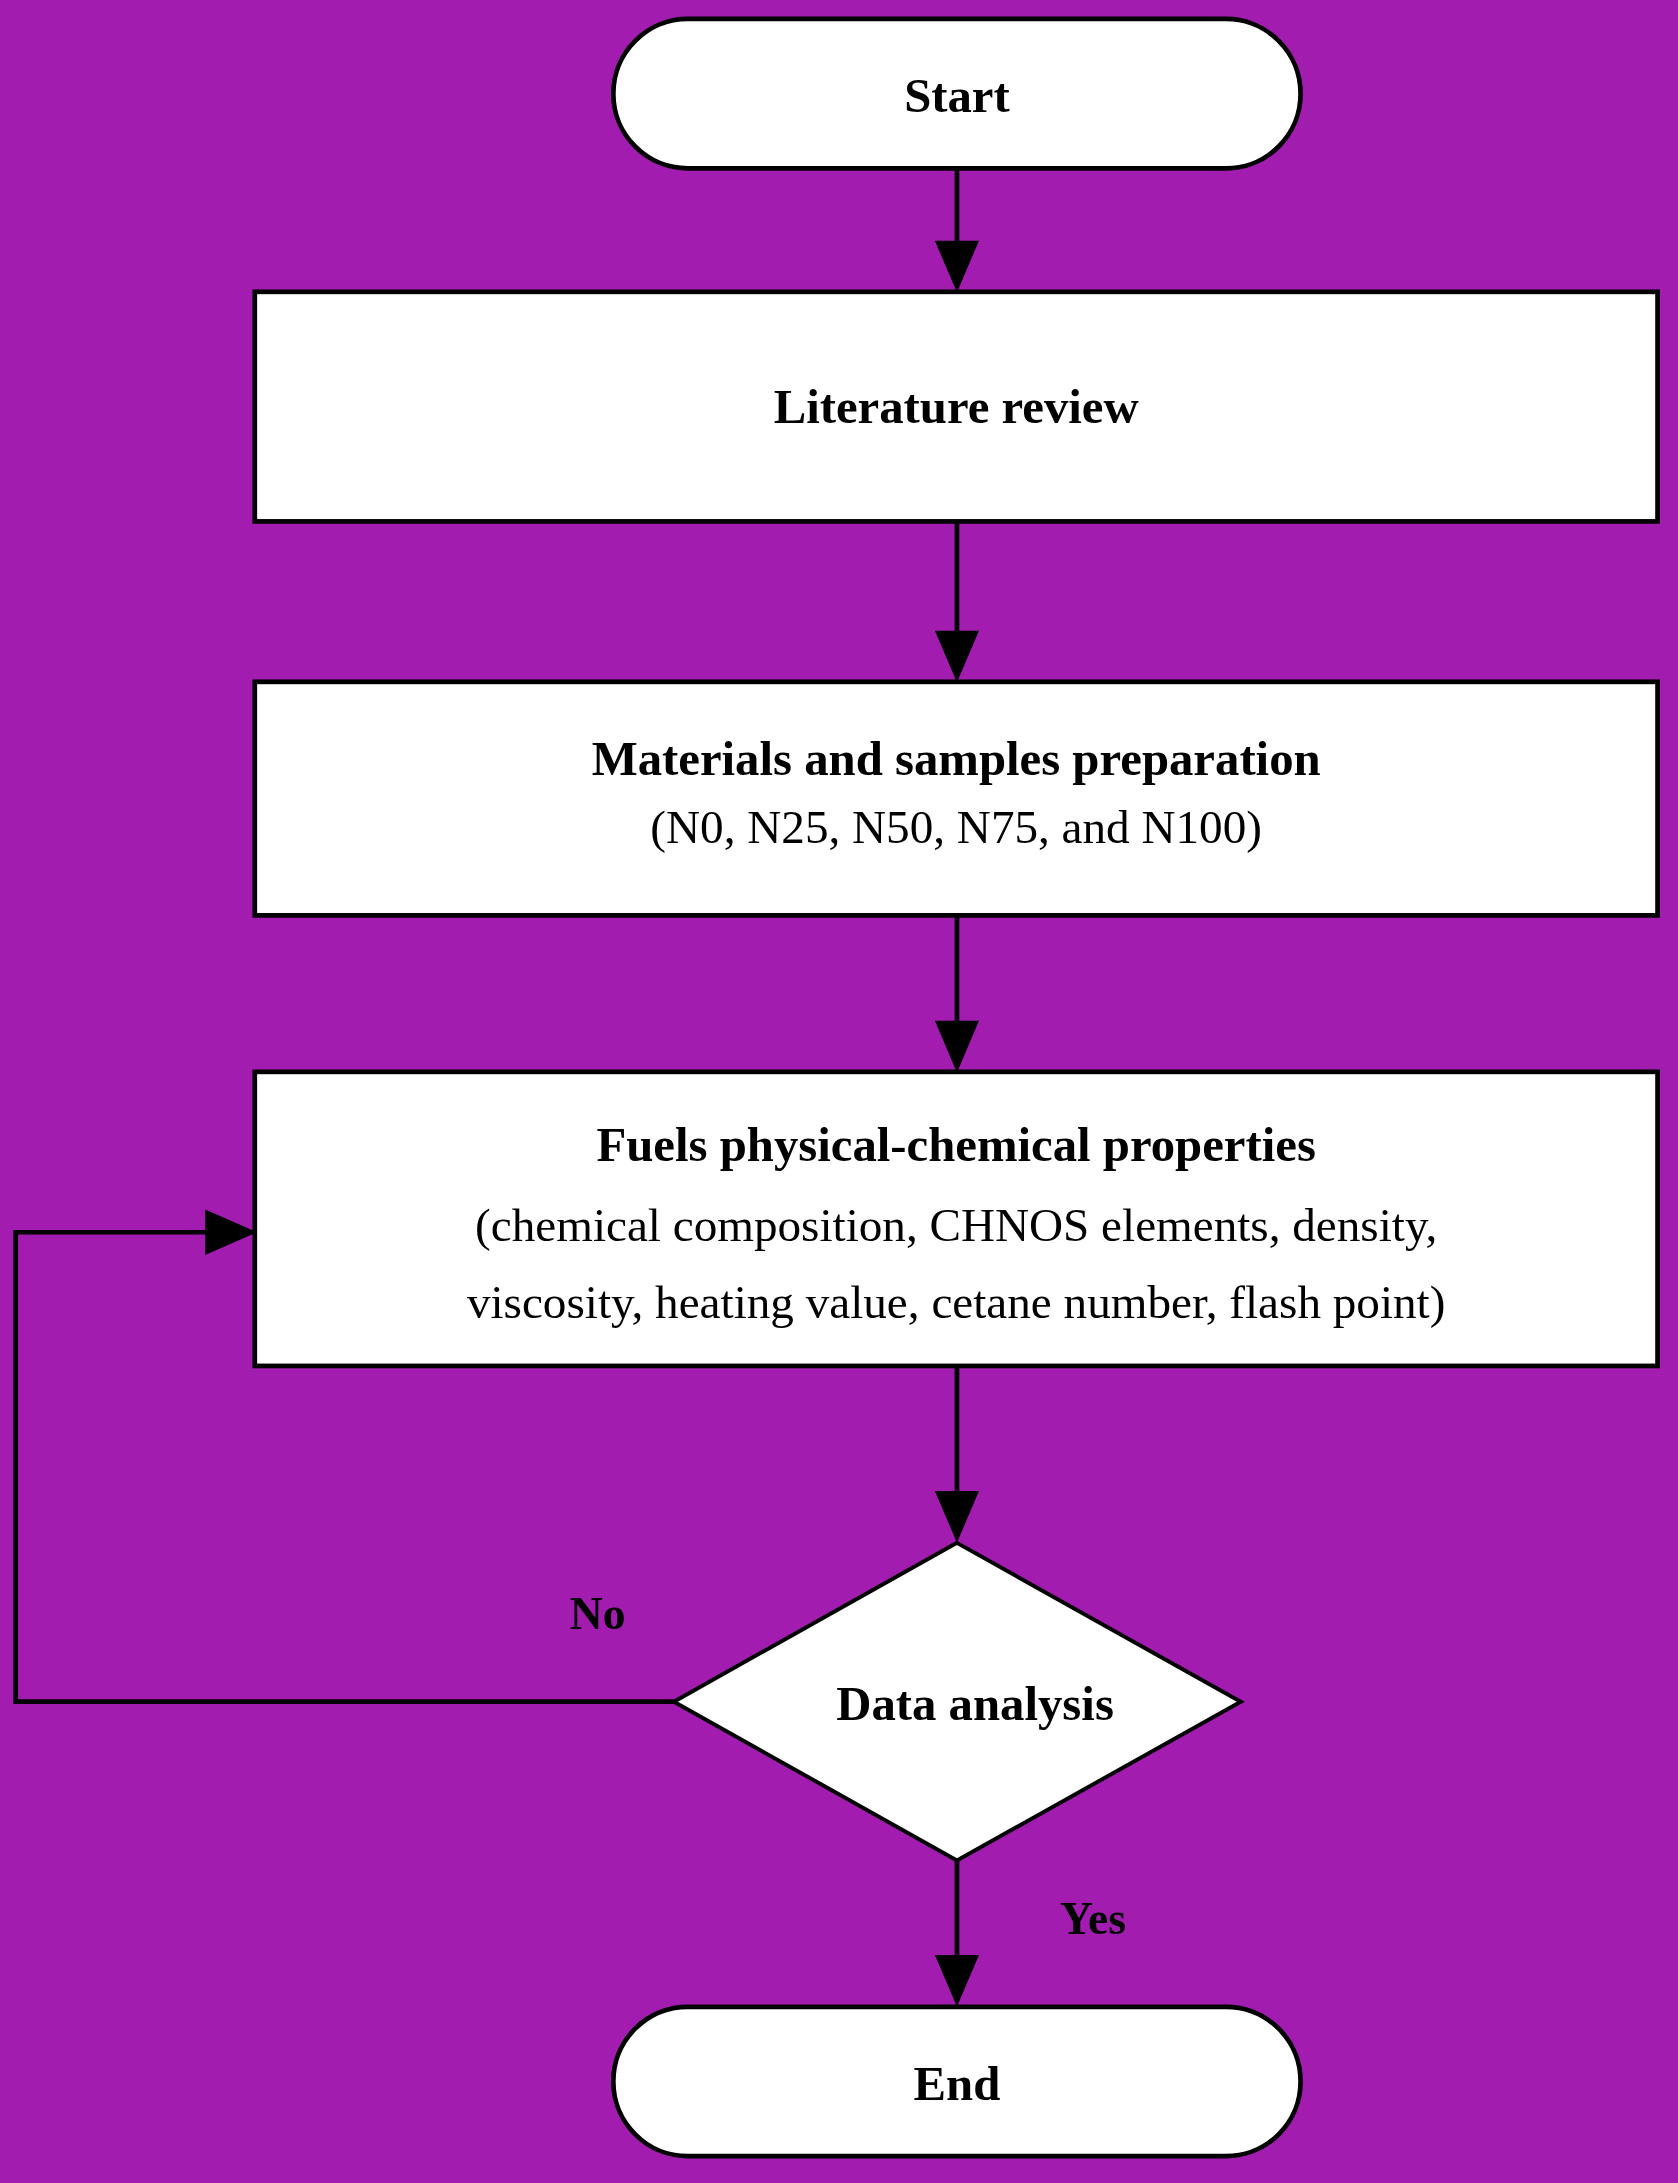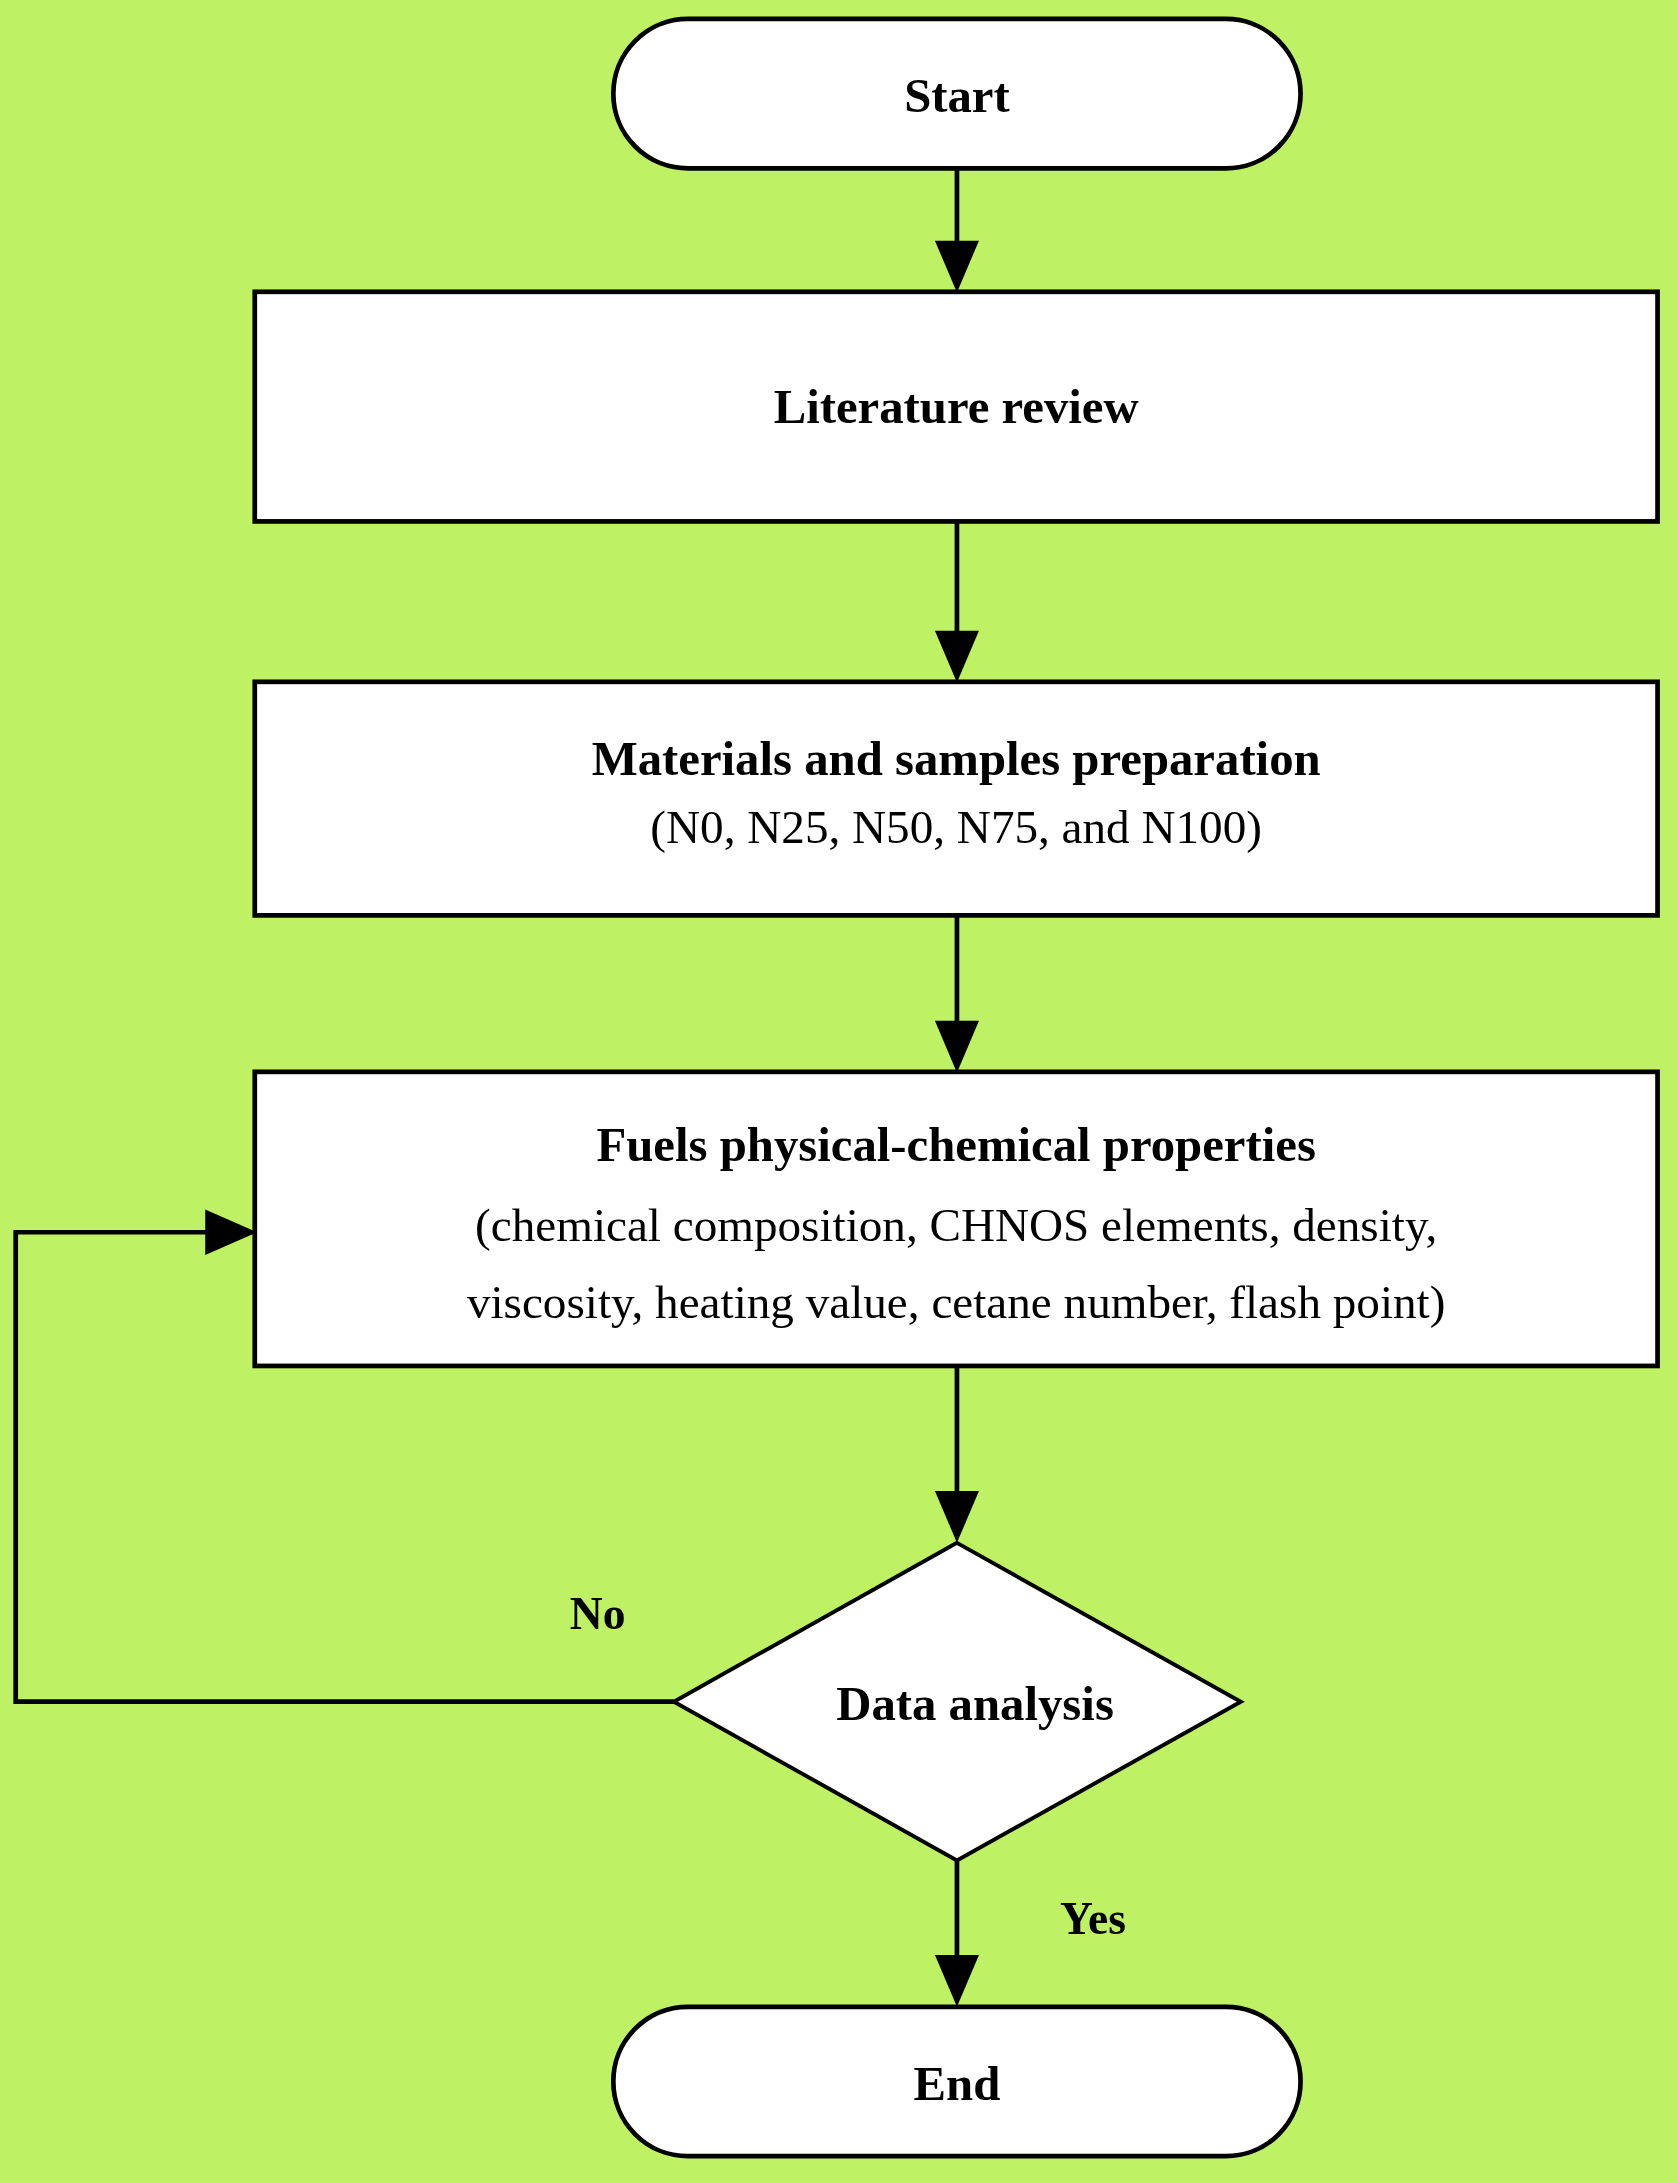--- a/index.html
+++ b/index.html
@@ -11,21 +11,21 @@
   body {
     width: 1678px;
     height: 2183px;
     font-family: "Liberation Serif", "DejaVu Serif", serif;
     overflow: hidden;
   }
   #flowchart-root {
     position: relative;
     width: 1678px;
     height: 2183px;
-    background: #bef264;
+    background: #a21caf;
   }
   svg.chart-canvas {
     display: block;
     width: 1678px;
     height: 2183px;
   }
   .node-shape {
     fill: #ffffff;
     stroke: #000000;
     stroke-width: 6;

